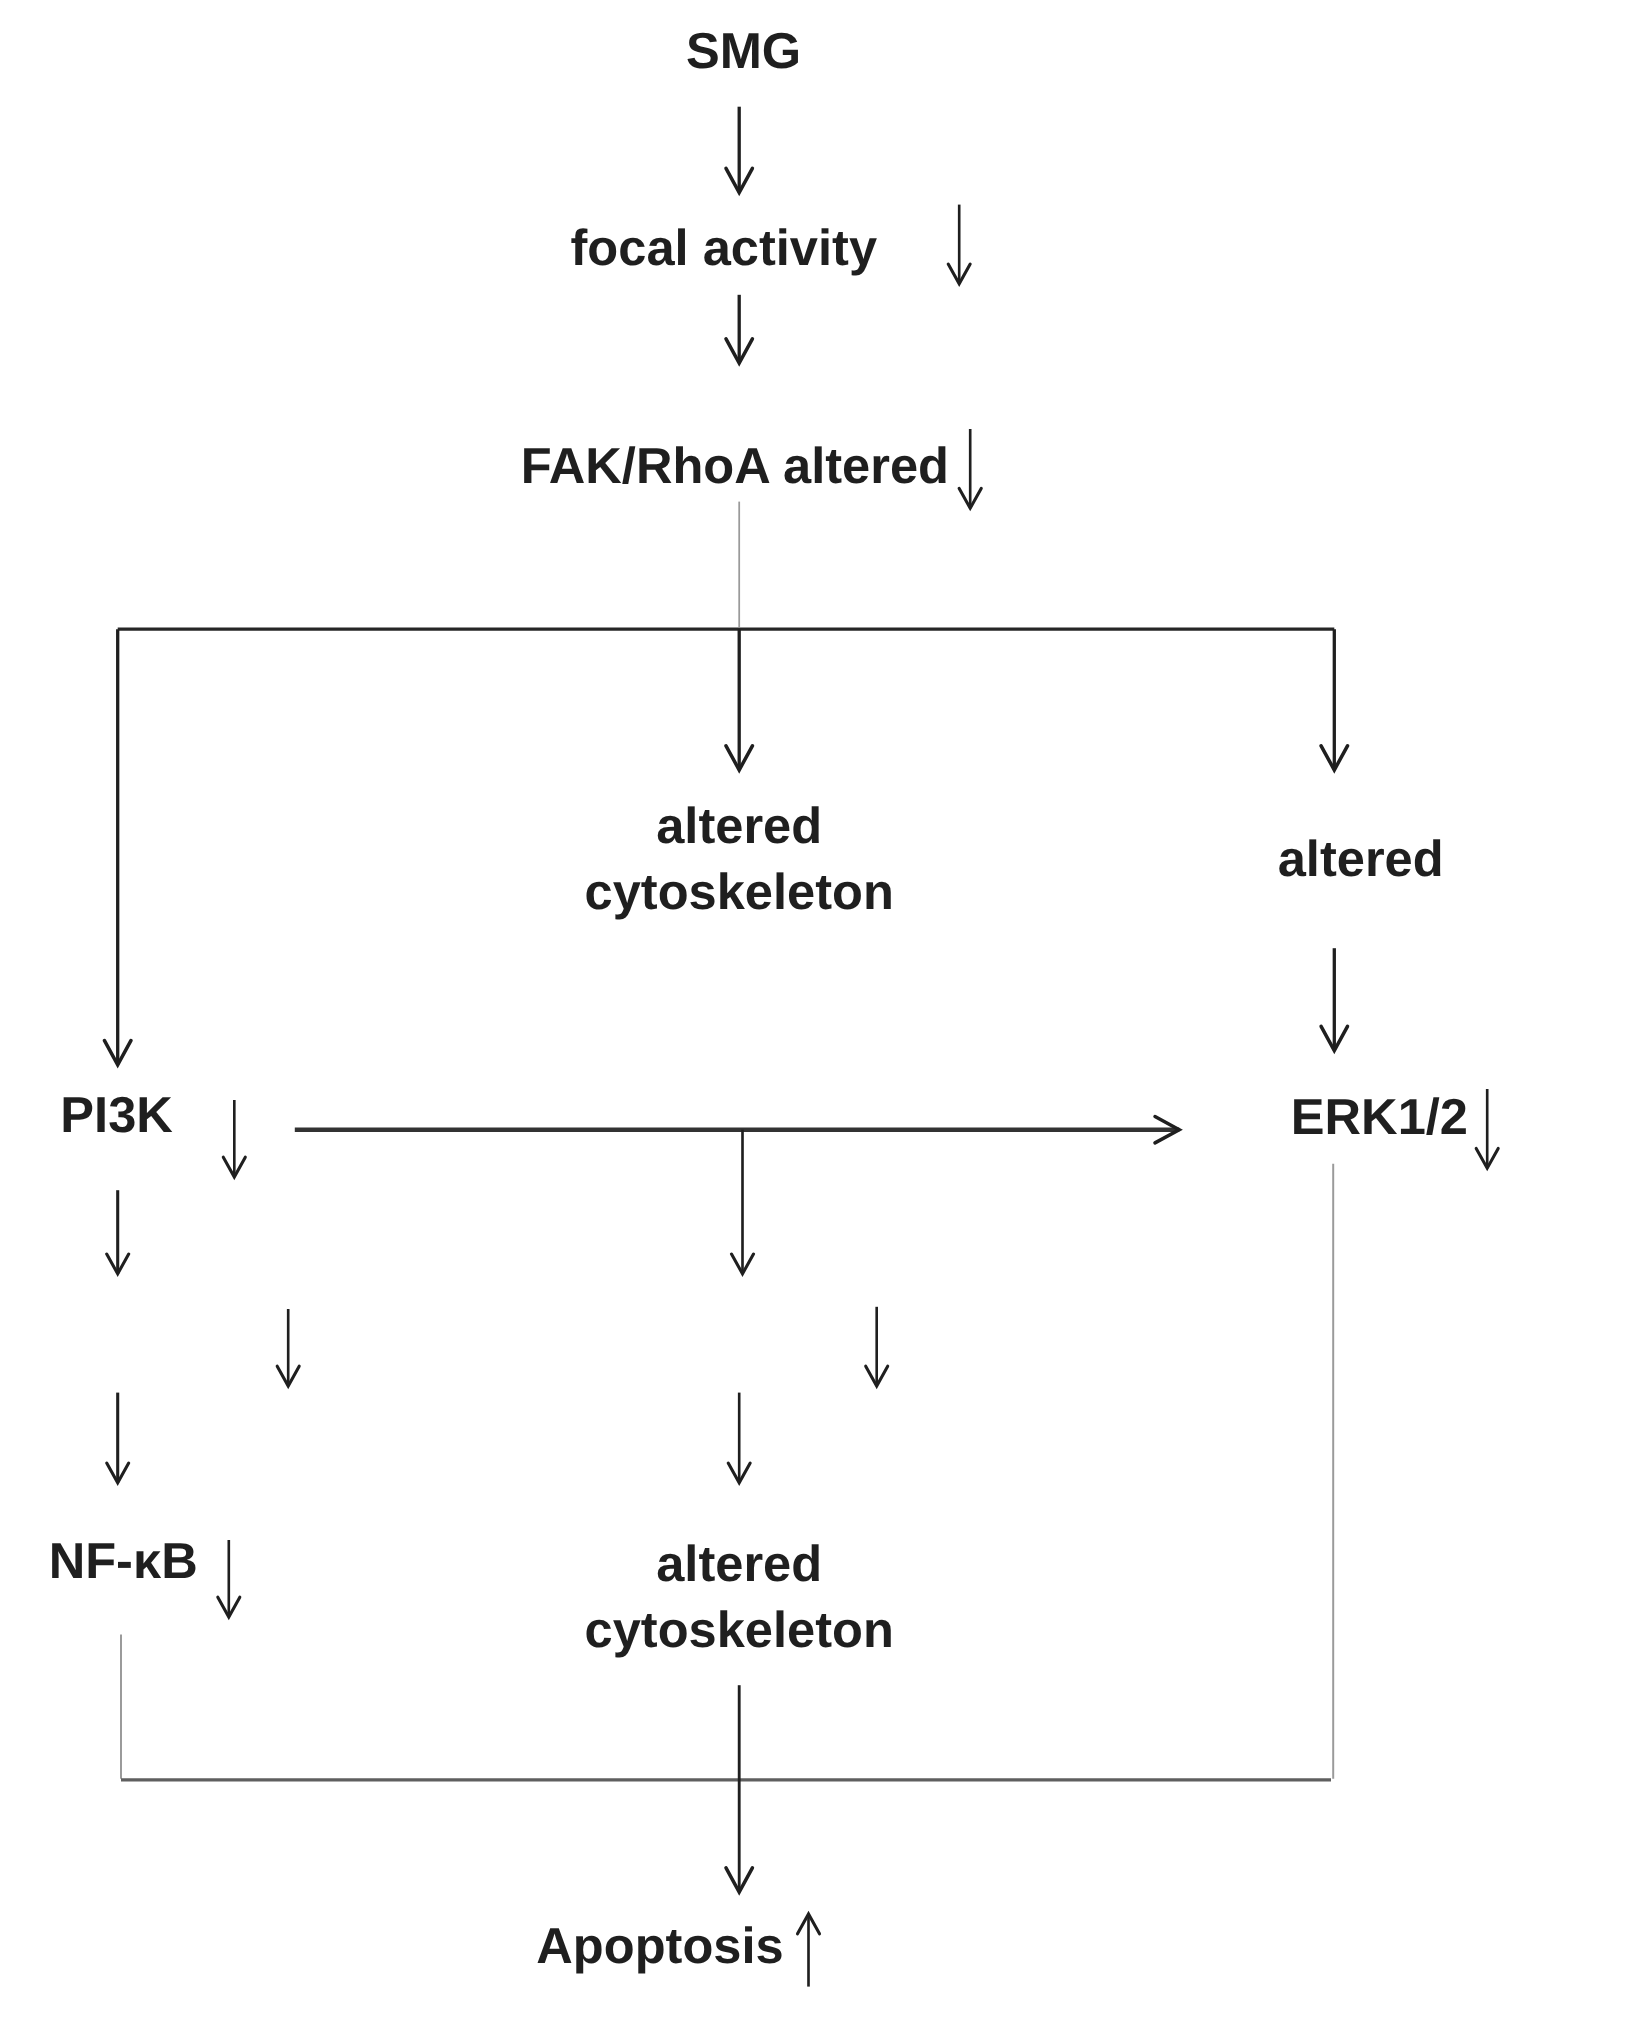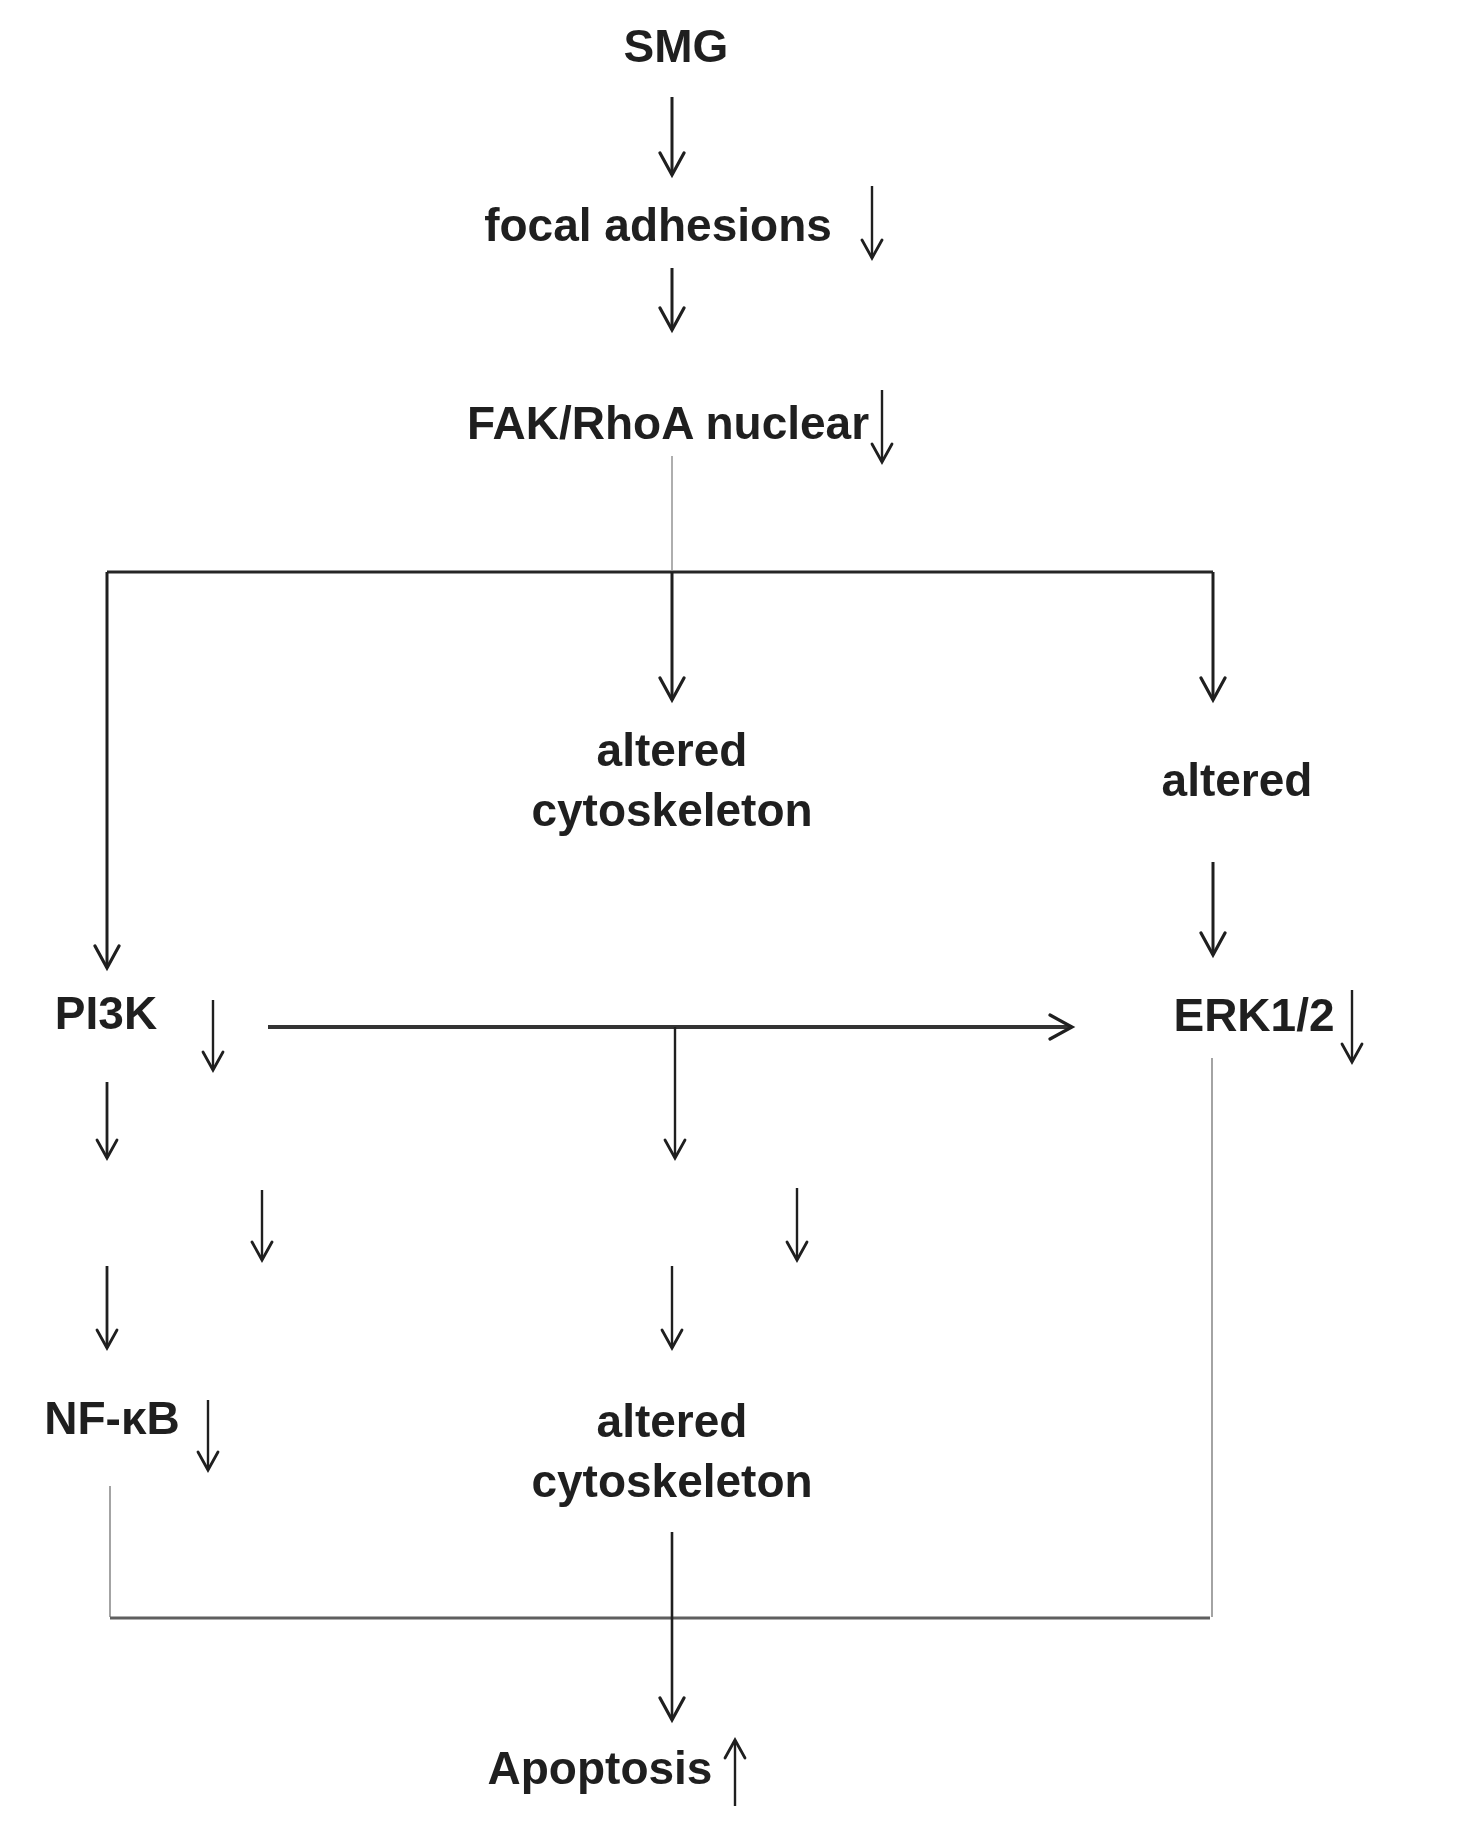--- a/index.html
+++ b/index.html
@@ -85,23 +85,23 @@
     <path d="M213,1000 L213,1070" stroke="#1f1f1f" stroke-width="2.4" fill="none" marker-end="url(#vhead-sm)"></path>
     <path d="M1352,990 L1352,1062" stroke="#1f1f1f" stroke-width="2.4" fill="none" marker-end="url(#vhead-sm)"></path>
     <path d="M262,1190 L262,1260" stroke="#1f1f1f" stroke-width="2.4" fill="none" marker-end="url(#vhead-sm)"></path>
     <path d="M797,1188 L797,1260" stroke="#1f1f1f" stroke-width="2.4" fill="none" marker-end="url(#vhead-sm)"></path>
     <path d="M208,1400 L208,1470" stroke="#1f1f1f" stroke-width="2.4" fill="none" marker-end="url(#vhead-sm)"></path>
     <path d="M735,1806 L735,1740" stroke="#1f1f1f" stroke-width="2.4" fill="none" marker-end="url(#vhead-sm)"></path>
   </svg>
 
   <div class="label" style="left:676px; top:47px;">SMG</div>
 
-  <div class="label" style="left:658px; top:226px;">focal adhesions</div>
+  <div class="label" style="left:658px; top:226px;">focal activity</div>
 
-  <div class="label" style="left:668px; top:424px;">FAK/RhoA nuclear</div>
+  <div class="label" style="left:668px; top:424px;">FAK/RhoA altered</div>
 
   <div class="label" style="left:672px; top:781px;">
     <span>altered</span>
     <span>cytoskeleton</span>
   </div>
 
   <div class="label" style="left:1237px; top:781px;">
     <span>altered</span>
   </div>
 

